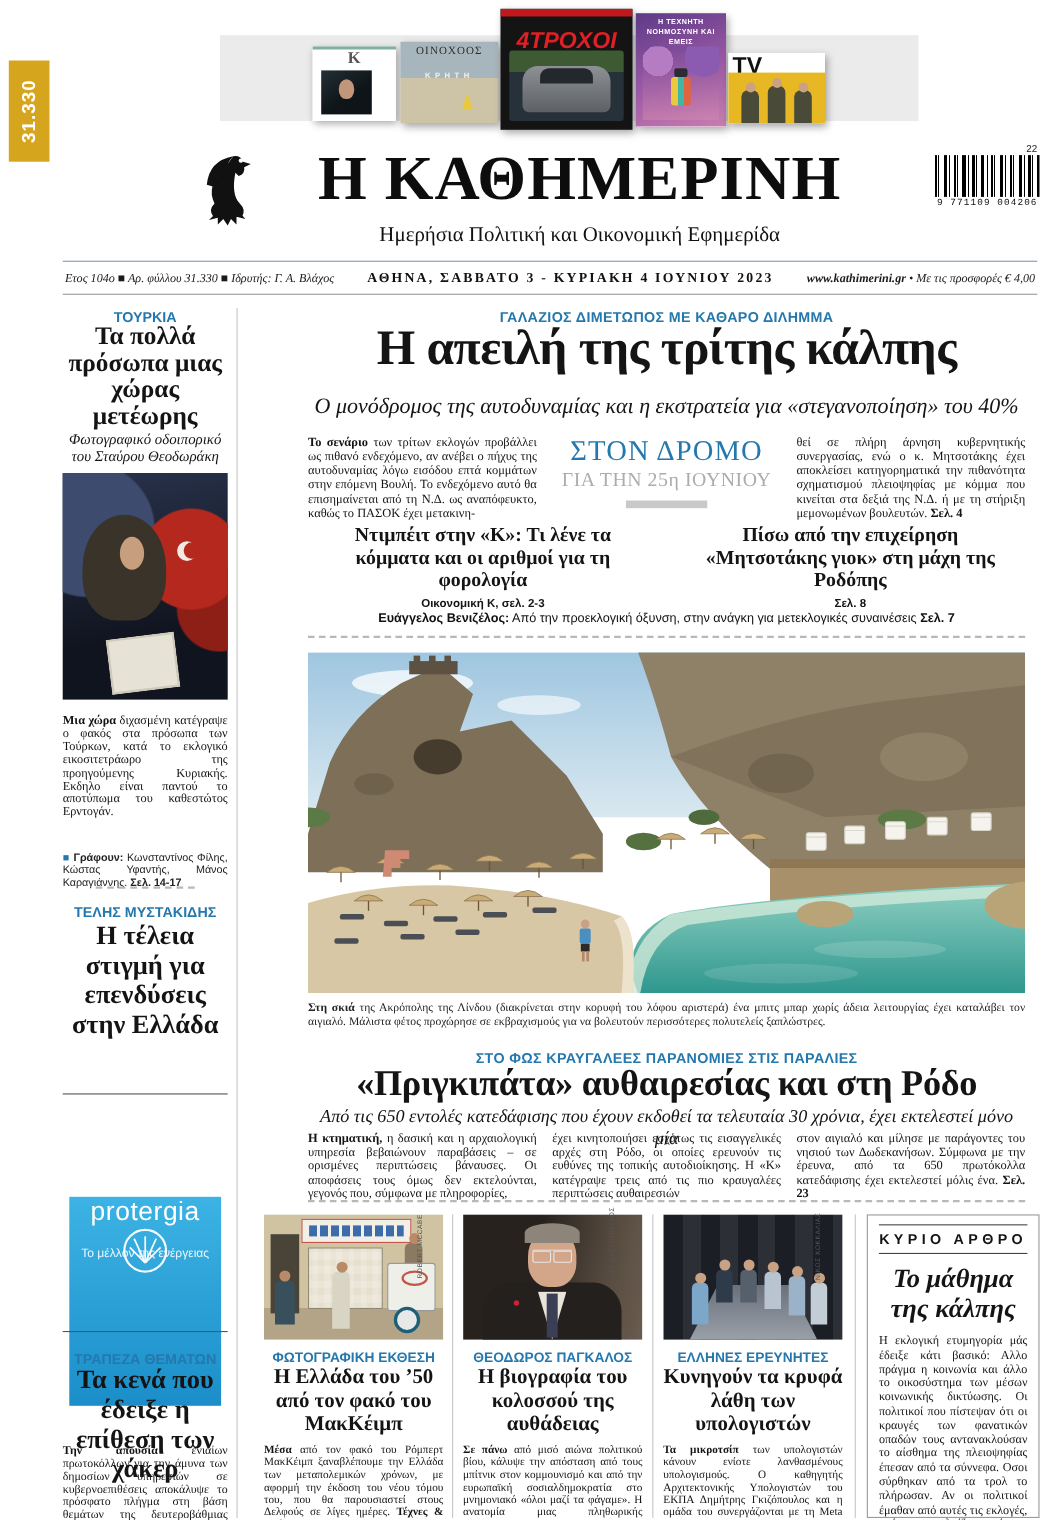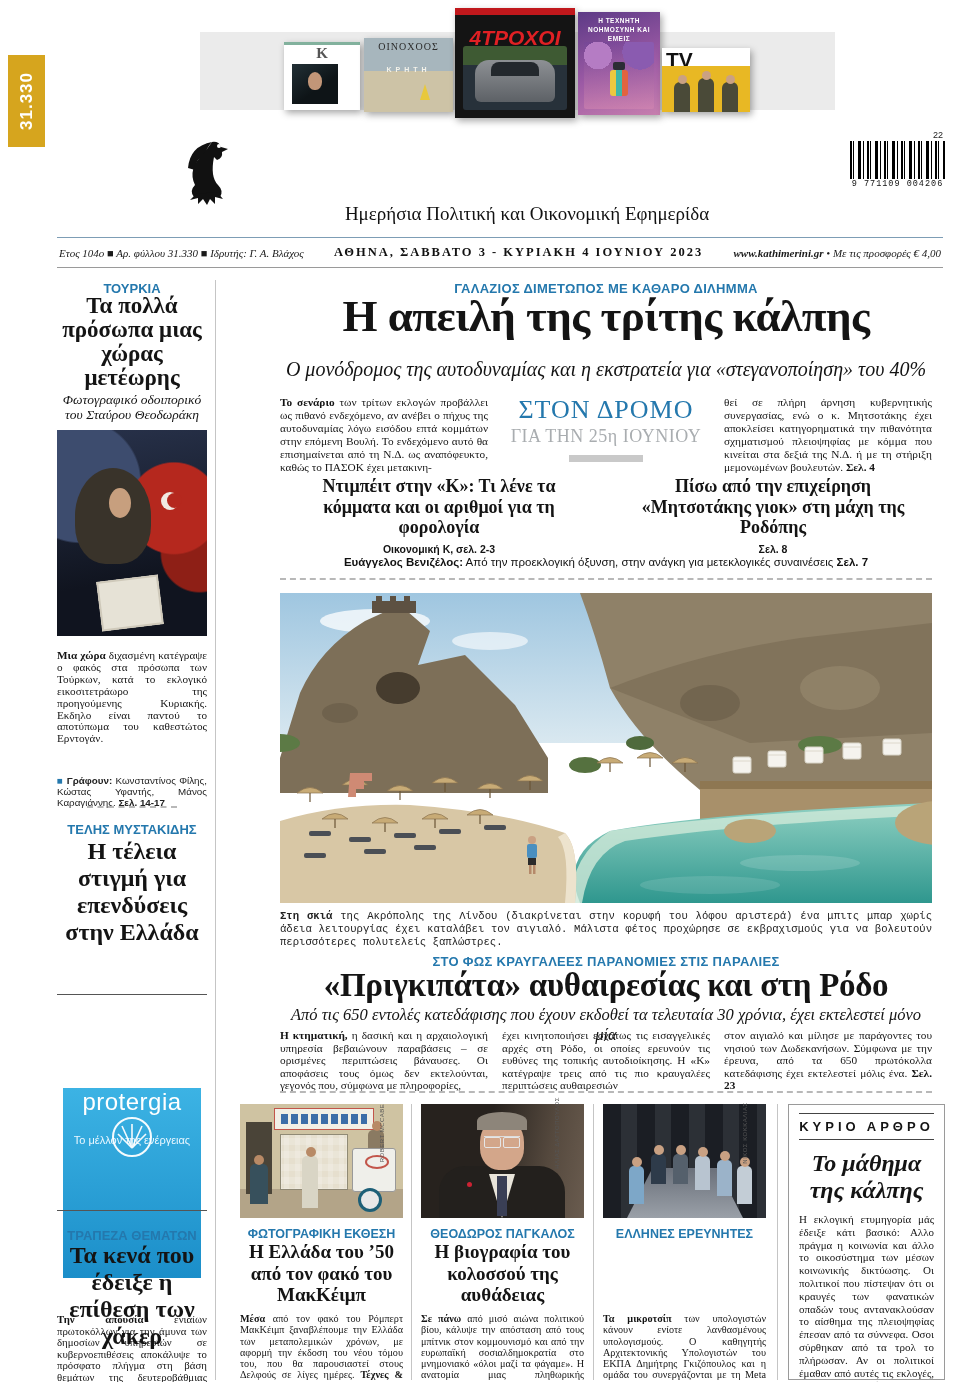--- a/index.html
+++ b/index.html
@@ -112,21 +112,21 @@
   .promo-l1{font-size:26px;line-height:28px;color:var(--accent);letter-spacing:1px;}
   .promo-l2{font-size:18px;line-height:24px;color:#a9adb0;letter-spacing:.5px;}
   .promo-bar{width:74px;height:7px;background:#c9c9c9;margin:7px auto 0;}
   .subs{display:flex;gap:16px;}
   .subs>div{flex:1;padding:0 10px;}
   .subs .mid{border-left:1px solid var(--rule);border-right:1px solid var(--rule);}
   .sub-title{font-size:18px;line-height:20.5px;font-weight:bold;text-align:center;}
   .sub-page{font-family:"Liberation Sans",sans-serif;font-size:10.5px;font-weight:bold;text-align:center;margin-top:5px;}
   .venizelos{font-family:"Liberation Sans",sans-serif;font-size:11.5px;text-align:center;color:#111;}
   .mainphoto{height:310px;overflow:hidden;}
-  .caption{font-family:Liberation Mono, monospace;font-size:10.6px;line-height:13px;color:#222;text-align:justify;}
+  .caption{font-family:Liberation Serif, serif;font-size:10.6px;line-height:13px;color:#222;text-align:justify;}
   .rhodes-headline{font-size:33px;line-height:36px;font-weight:bold;text-align:center;letter-spacing:-.3px;}
   .rhodes-deck{font-style:italic;font-size:16.5px;text-align:center;}
   .colbody2{font-size:11.3px;line-height:12.6px;text-align:justify;}
 
   
   .bottomrow{position:absolute;left:240px;top:1100px;width:705px;height:282px;}
   .bcol{position:absolute;top:0;height:282px;width:163px;}
   .bphoto{position:absolute;top:4px;left:0;right:0;height:114px;overflow:hidden;}
   .bcredit{position:absolute;right:-9px;top:30px;font-family:"Liberation Sans",sans-serif;font-size:6px;color:#555;transform:rotate(-90deg);transform-origin:center;letter-spacing:.5px;white-space:nowrap;}
   .bkicker{position:absolute;top:127px;left:0;right:0;font-size:12.5px;}
@@ -219,20 +219,21 @@
   </div>
 
   <svg class="griffin" width="60" height="70" viewBox="0 0 60 70">
     <g fill="#111">
       <path d="M12,32 Q14,10 36,6 Q29,13 31,18 Q20,21 19,34 Z"></path>
       <path d="M36,6 q7,-1 9,5 l7,2 -6,3 q1,6 -5,8 l-3,-3 q-4,20 4,28 q6,6 2,12 l-26,0 q-5,-6 1,-12 q-8,-16 9,-32 z"></path>
       <path d="M20,58 l-6,6 8,-2 0,6 5,-5 4,6 3,-6 5,5 0,-7 8,2 -6,-7 z"></path>
       <circle cx="43" cy="10" r="2" fill="#fff"></circle>
     </g>
   </svg>
+  <div class="mast-title">Η ΚΑΘΗΜΕΡΙΝΗ</div>
   <div class="mast-sub">Ημερήσια Πολιτική και Οικονομική Εφημερίδα</div>
   <div class="barcode-box">
     <div class="barcode-issue">22</div>
     <div class="barcode-bars"></div>
     <div class="barcode-num">9 771109 004206</div>
   </div>
 
   <div class="folio">
     <span class="folio-left">Ετος 104ο ■ Αρ. φύλλου 31.330 ■ Ιδρυτής: Γ. Α. Βλάχος</span>
     <span class="folio-center">ΑΘΗΝΑ, ΣΑΒΒΑΤΟ 3 - ΚΥΡΙΑΚΗ 4 ΙΟΥΝΙΟΥ 2023</span>
@@ -459,20 +460,21 @@
           <div class="p p1"></div>
           <div class="p p2"></div>
           <div class="p p3"></div>
           <div class="p p4"></div>
           <div class="p p5"></div>
           <div class="p p6"></div>
         </div>
       </div>
       <div class="bcredit">ΝΙΚΟΣ ΚΟΚΚΑΛΙΑΣ</div>
       <div class="kicker bkicker">ΕΛΛΗΝΕΣ ΕΡΕΥΝΗΤΕΣ</div>
+      <h3 class="btitle">Κυνηγούν τα κρυφά λάθη των υπολογιστών</h3>
       <p class="bbody"><span class="lead-in">Τα μικροτσίπ</span><span> των υπολογιστών κάνουν ενίοτε λανθασμένους υπολογισμούς. Ο καθηγητής Αρχιτεκτονικής Υπολογιστών του ΕΚΠΑ Δημήτρης Γκιζόπουλος και η ομάδα του συνεργάζονται με τη Meta για να μετρήσουν το πρόβλημα. </span><span class="pageref">Σελ. 26</span></p>
     </div>
 
     <div class="bdiv" style="left:537px"></div>
 
     <div class="editorial">
       <div class="ed-header">ΚΥΡΙΟ ΑΡΘΡΟ</div>
       <h3 class="ed-title">Το μάθημα της κάλπης</h3>
       <p class="ed-body">Η εκλογική ετυμηγορία μάς έδειξε κάτι βασικό: Αλλο πράγμα η κοινωνία και άλλο το οικοσύστημα των μέσων κοινωνικής δικτύωσης. Οι πολιτικοί που πίστεψαν ότι οι κραυγές των φανατικών οπαδών τους αντανακλούσαν το αίσθημα της πλειοψηφίας έπεσαν από τα σύννεφα. Οσοι σύρθηκαν από τα τρολ το πλήρωσαν. Αν οι πολιτικοί έμαθαν από αυτές τις εκλογές, πρέπει να ελπίζουμε ότι ο δημόσιος διάλογος θα είναι λιγότερο τοξικός στο μέλλον. Αποδείχθηκε ότι η τοξικότητα «τρώει» το πολιτικό κεφάλαιο.</p>
     </div>

